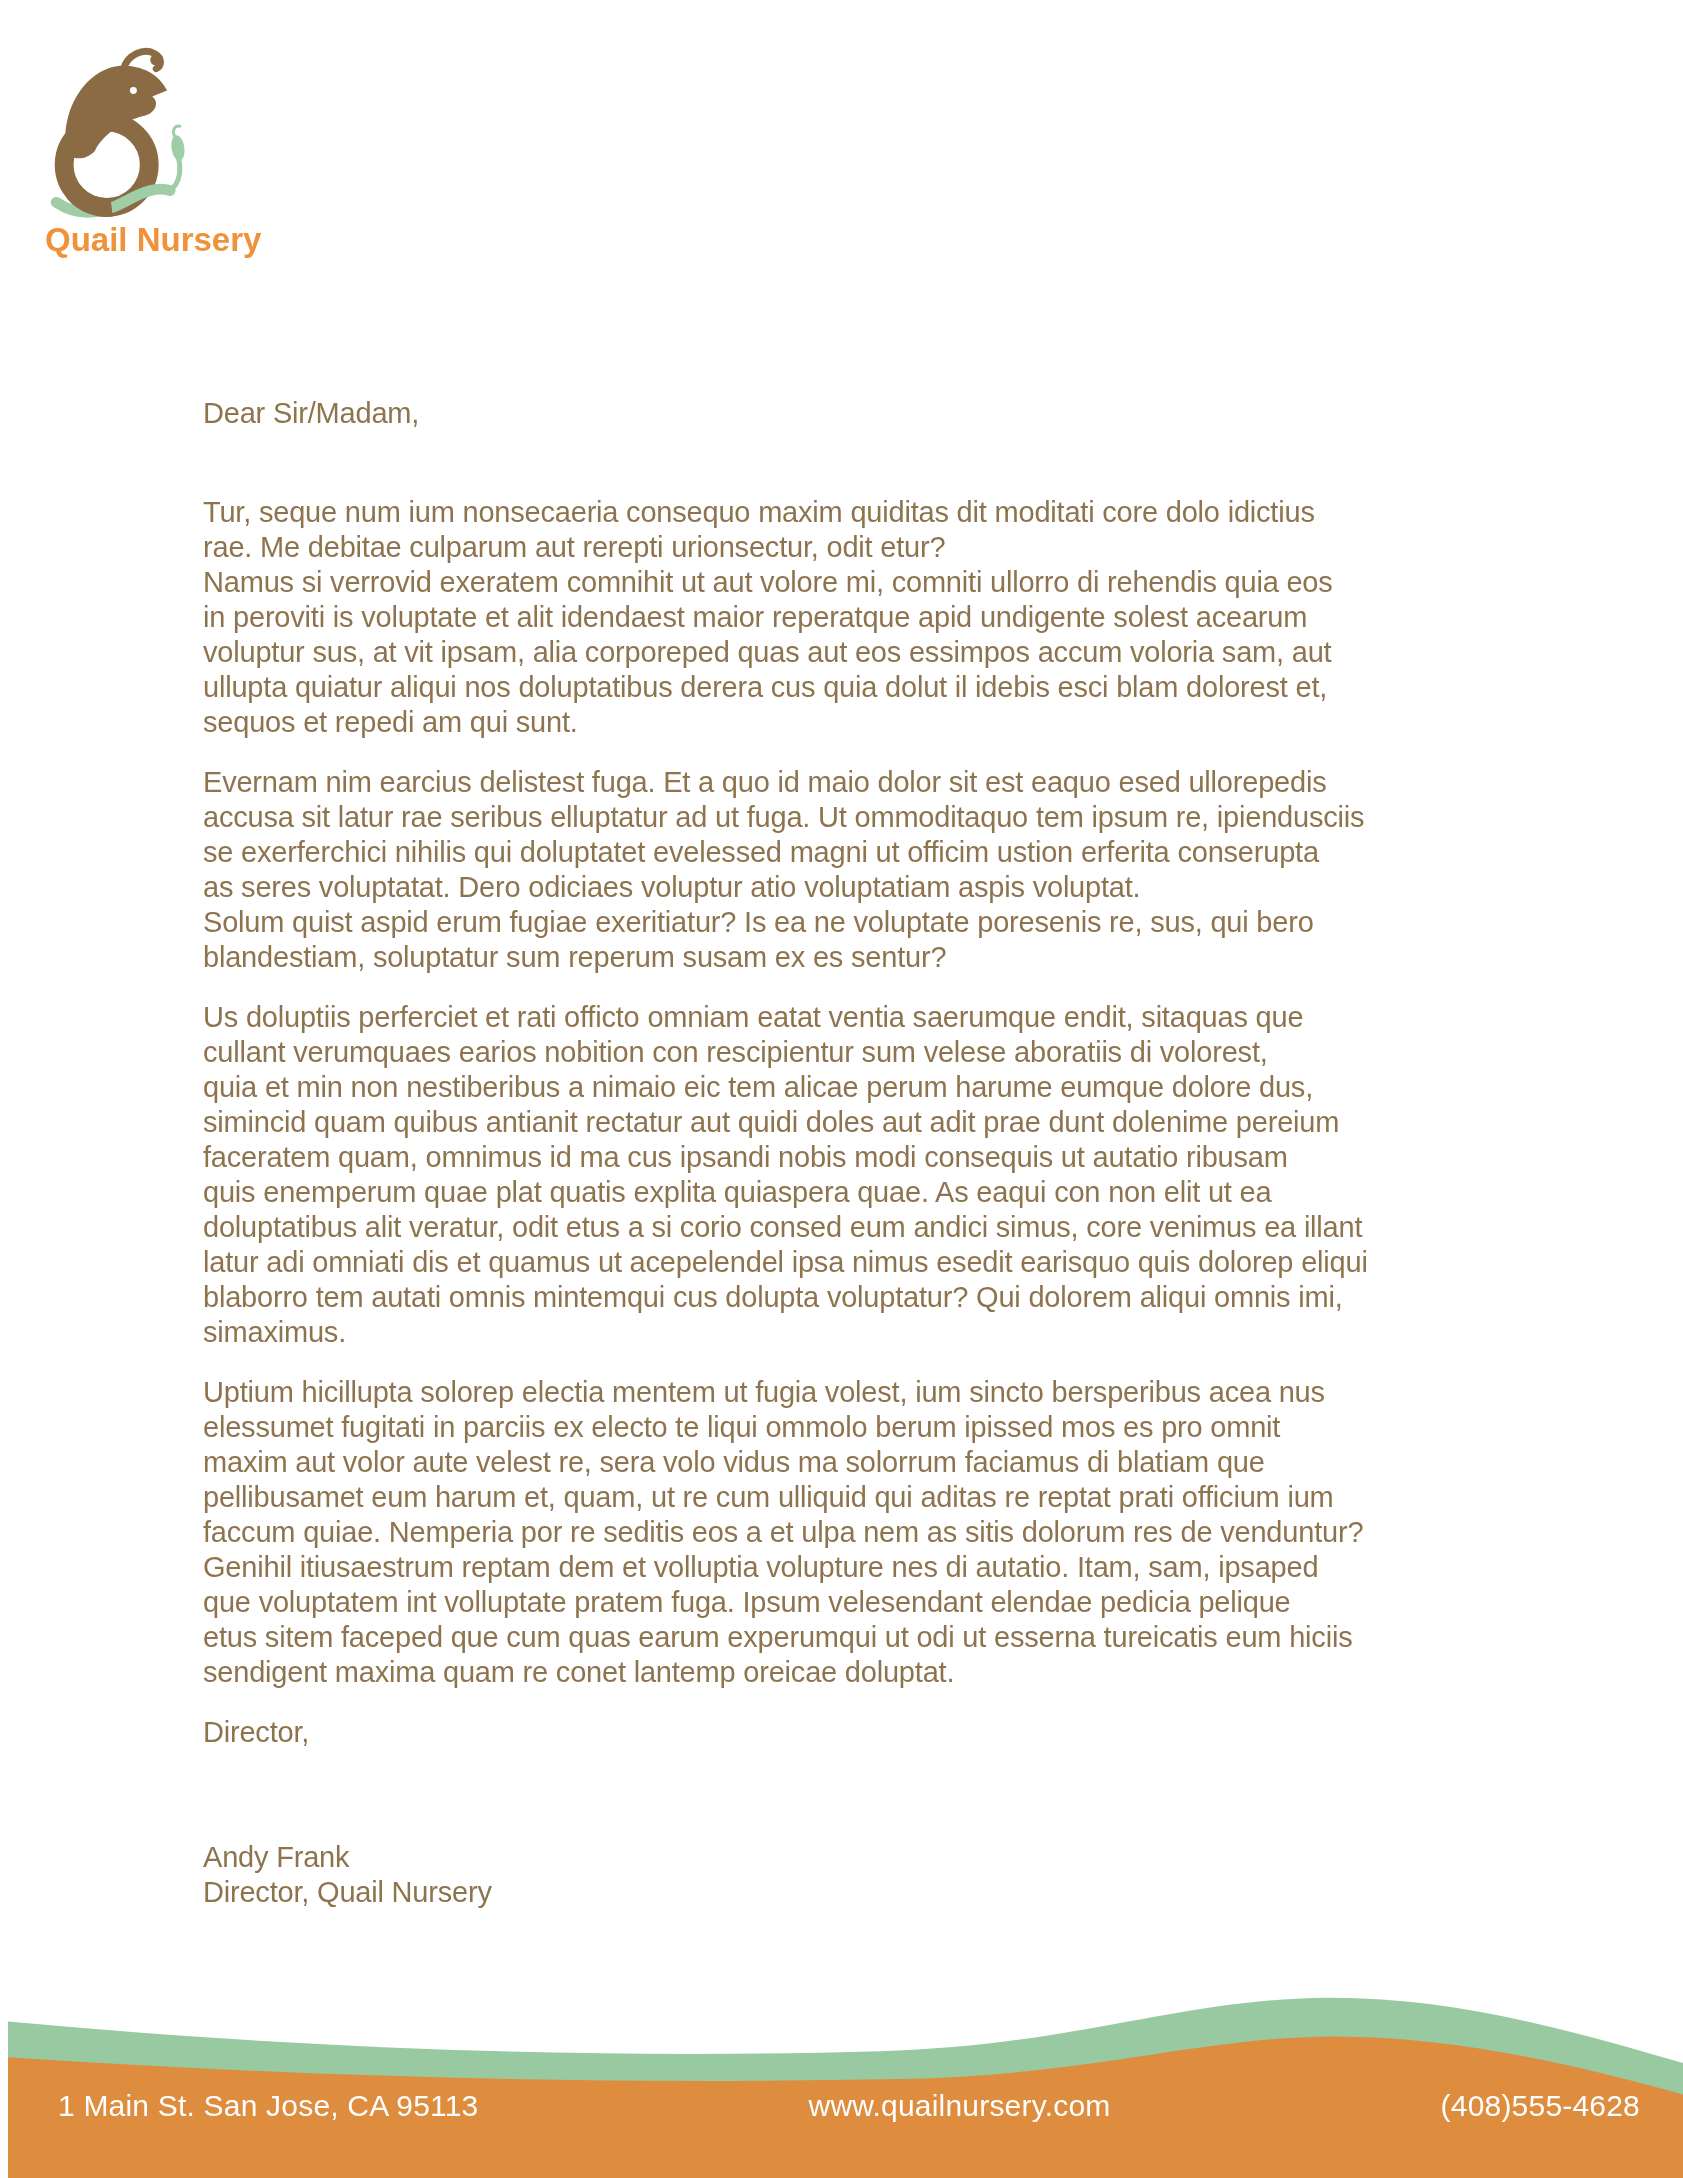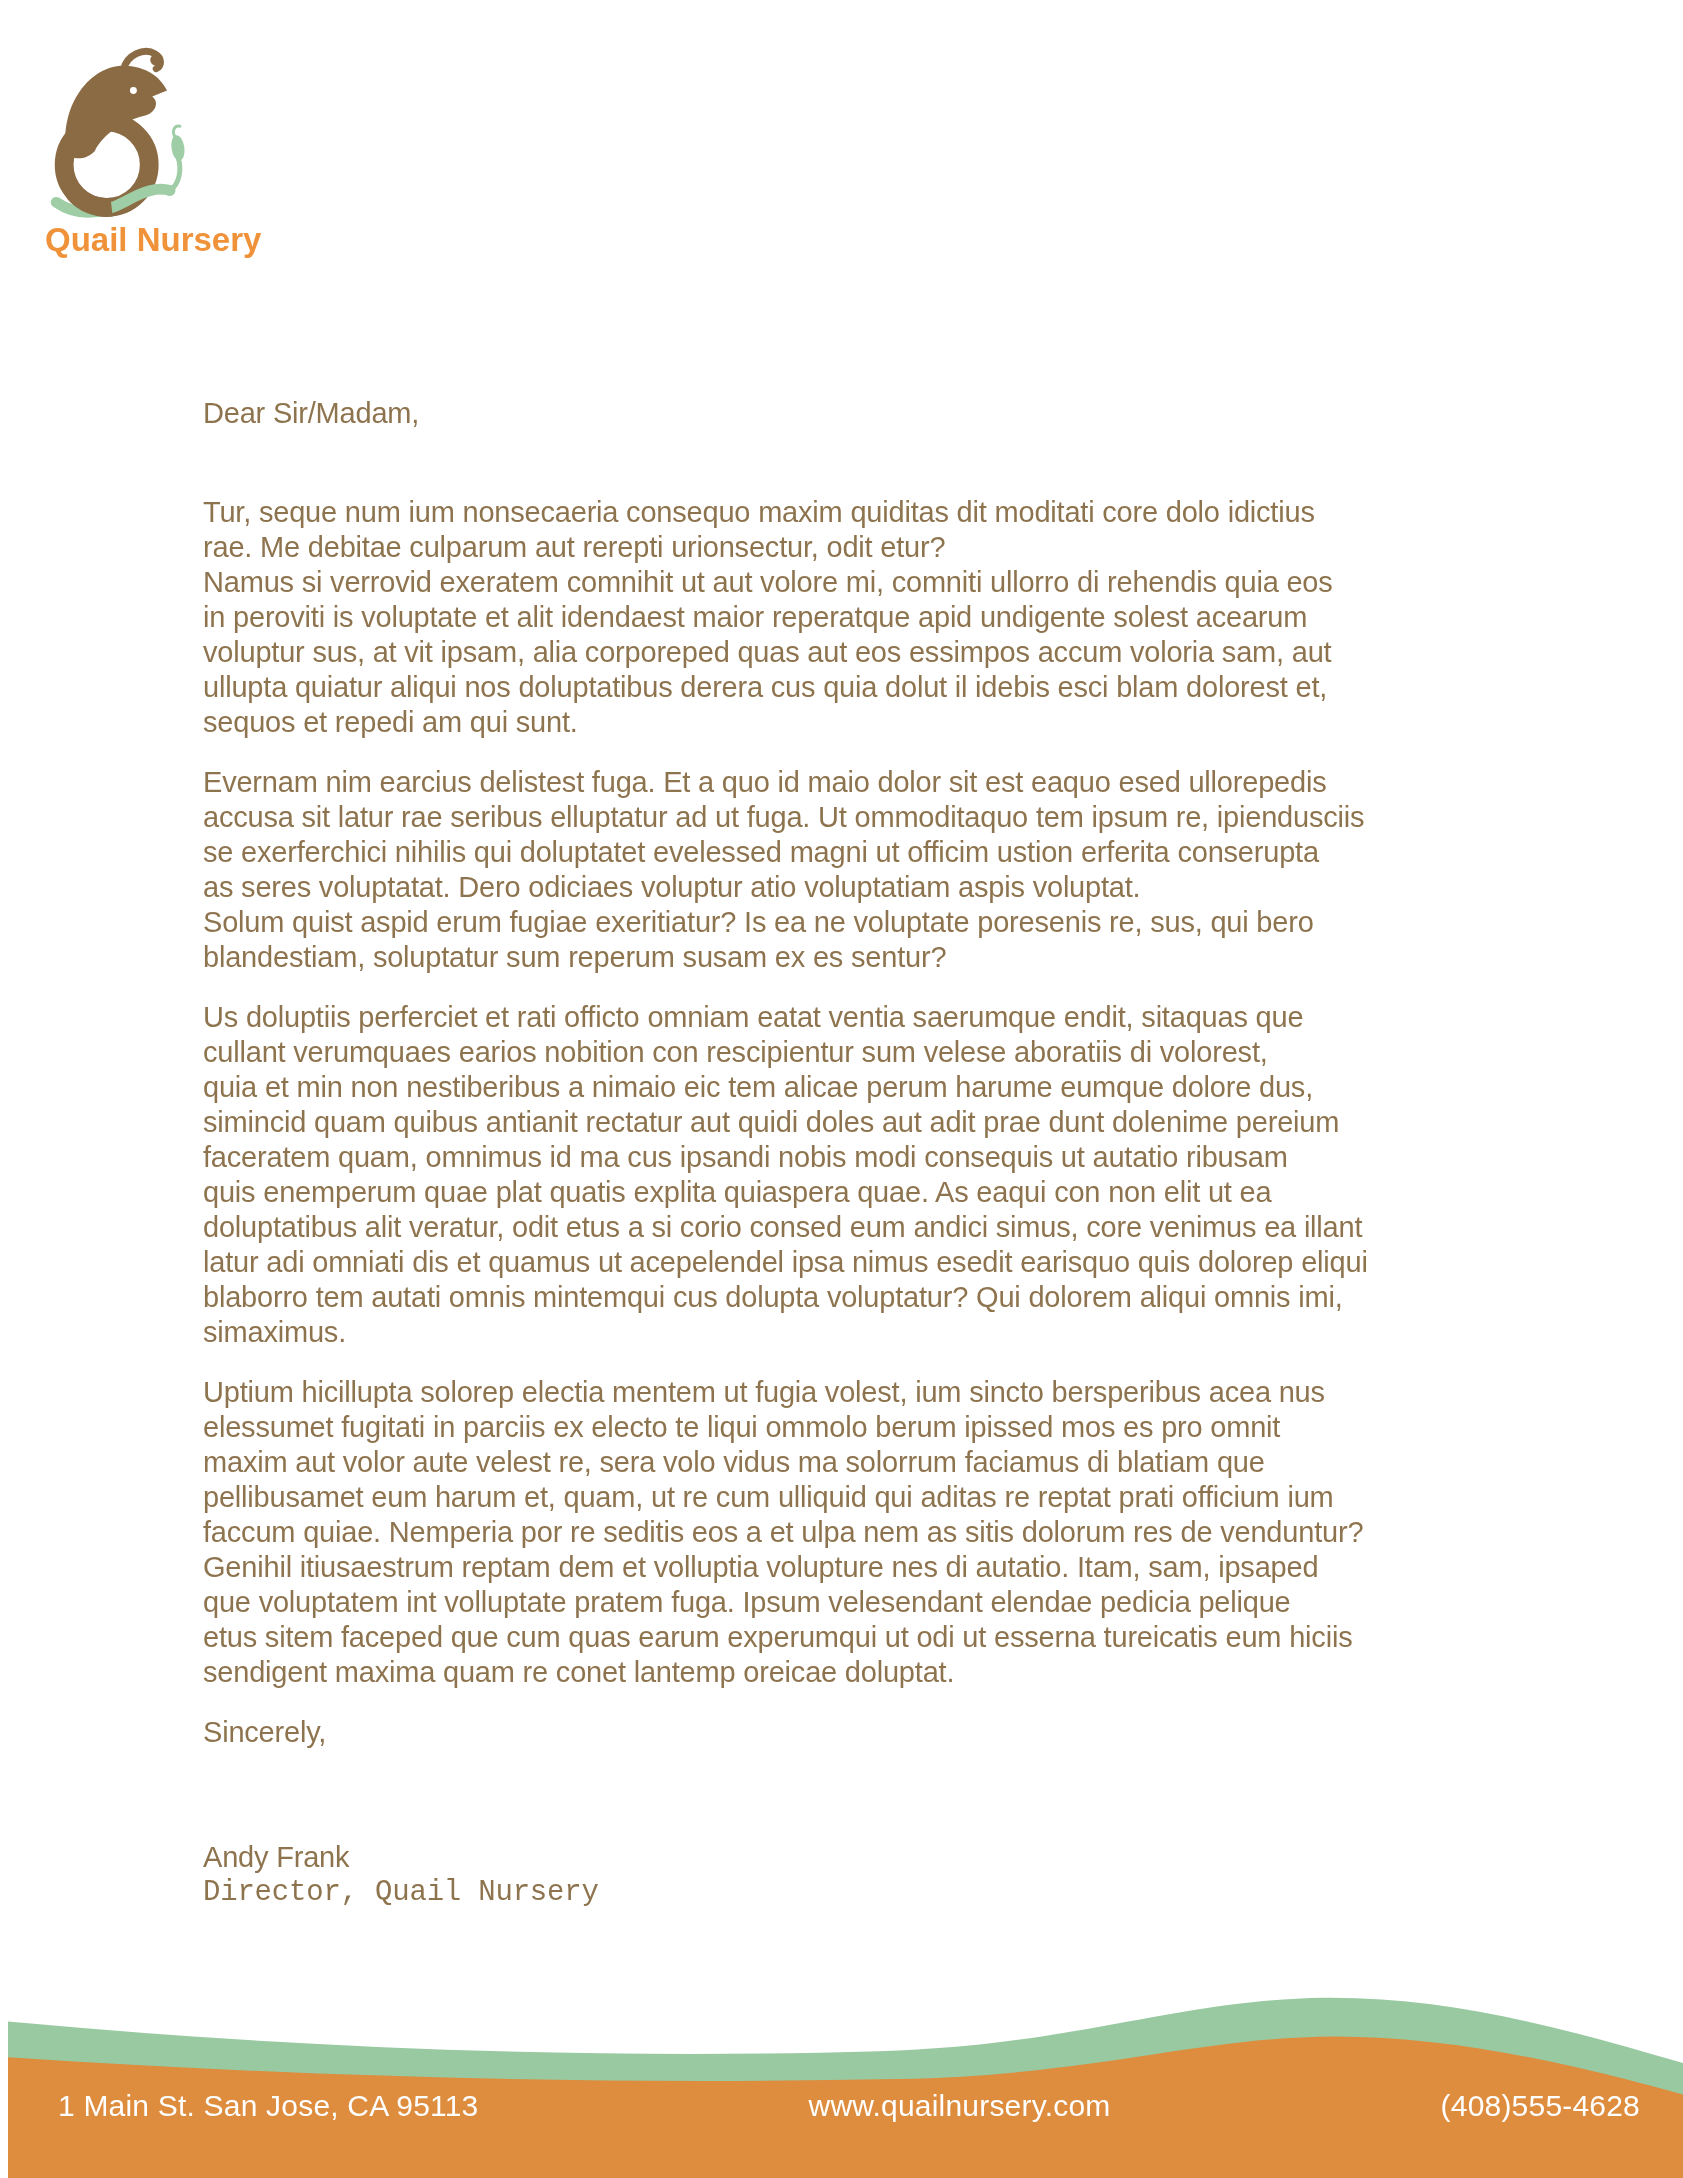--- a/index.html
+++ b/index.html
@@ -41,21 +41,21 @@
     color: #8e744e;
     font-size: 29px;
     line-height: 35px;
     letter-spacing: -0.2px;
   }
   .letter p { margin: 0; }
   .salutation { margin: 0 0 64px 0 !important; }
   .para { margin: 0 0 25px 0 !important; }
   .closing { margin: 25px 0 0 0 !important; }
   .sig-name { margin: 90px 0 0 0 !important; font-weight: normal; }
-  .sig-title { margin: 0 !important; font-family: Liberation Mono, monospace; }
+  .sig-title { margin: 0 !important; }
 
   
   .footer {
     position: absolute;
     left: 8px;
     bottom: 0;
     width: 1683px;
     height: 198px;
   }
   .footer svg { position: absolute; left: 0; top: 0; }
@@ -109,21 +109,21 @@
   <div class="letter">
     <p class="salutation">Dear Sir/Madam,</p>
 
     <div>
         <p class="para">Tur, seque num ium nonsecaeria consequo maxim quiditas dit moditati core dolo idictius<br>rae. Me debitae culparum aut rerepti urionsectur, odit etur?<br>Namus si verrovid exeratem comnihit ut aut volore mi, comniti ullorro di rehendis quia eos<br>in peroviti is voluptate et alit idendaest maior reperatque apid undigente solest acearum<br>voluptur sus, at vit ipsam, alia corporeped quas aut eos essimpos accum voloria sam, aut<br>ullupta quiatur aliqui nos doluptatibus derera cus quia dolut il idebis esci blam dolorest et,<br>sequos et repedi am qui sunt.</p>
         <p class="para">Evernam nim earcius delistest fuga. Et a quo id maio dolor sit est eaquo esed ullorepedis<br>accusa sit latur rae seribus elluptatur ad ut fuga. Ut ommoditaquo tem ipsum re, ipiendusciis<br>se exerferchici nihilis qui doluptatet evelessed magni ut officim ustion erferita conserupta<br>as seres voluptatat. Dero odiciaes voluptur atio voluptatiam aspis voluptat.<br>Solum quist aspid erum fugiae exeritiatur? Is ea ne voluptate poresenis re, sus, qui bero<br>blandestiam, soluptatur sum reperum susam ex es sentur?</p>
         <p class="para">Us doluptiis perferciet et rati officto omniam eatat ventia saerumque endit, sitaquas que<br>cullant verumquaes earios nobition con rescipientur sum velese aboratiis di volorest,<br>quia et min non nestiberibus a nimaio eic tem alicae perum harume eumque dolore dus,<br>simincid quam quibus antianit rectatur aut quidi doles aut adit prae dunt dolenime pereium<br>faceratem quam, omnimus id ma cus ipsandi nobis modi consequis ut autatio ribusam<br>quis enemperum quae plat quatis explita quiaspera quae. As eaqui con non elit ut ea<br>doluptatibus alit veratur, odit etus a si corio consed eum andici simus, core venimus ea illant<br>latur adi omniati dis et quamus ut acepelendel ipsa nimus esedit earisquo quis dolorep eliqui<br>blaborro tem autati omnis mintemqui cus dolupta voluptatur? Qui dolorem aliqui omnis imi,<br>simaximus.</p>
         <p class="para">Uptium hicillupta solorep electia mentem ut fugia volest, ium sincto bersperibus acea nus<br>elessumet fugitati in parciis ex electo te liqui ommolo berum ipissed mos es pro omnit<br>maxim aut volor aute velest re, sera volo vidus ma solorrum faciamus di blatiam que<br>pellibusamet eum harum et, quam, ut re cum ulliquid qui aditas re reptat prati officium ium<br>faccum quiae. Nemperia por re seditis eos a et ulpa nem as sitis dolorum res de venduntur?<br>Genihil itiusaestrum reptam dem et volluptia volupture nes di autatio. Itam, sam, ipsaped<br>que voluptatem int volluptate pratem fuga. Ipsum velesendant elendae pedicia pelique<br>etus sitem faceped que cum quas earum experumqui ut odi ut esserna tureicatis eum hiciis<br>sendigent maxima quam re conet lantemp oreicae doluptat.</p>
       </div>
 
-    <p class="closing">Sincerely,</p>
+    <p class="closing">Director,</p>
     <p class="sig-name">Andy Frank</p>
     <p class="sig-title">Director, Quail Nursery</p>
   </div>
 
   <div class="footer">
     <svg width="1683" height="198" viewBox="0 0 1700 200" preserveAspectRatio="none">
       <path d="M0 42 C300 70 600 80 880 72 C1080 66 1180 20 1330 18 C1470 17 1590 55 1700 86 L1700 200 L0 200 Z" fill="#98c9a1"></path>
       <path d="M0 78 C300 98 600 106 900 100 C1100 96 1200 58 1340 57 C1470 57 1600 90 1700 118 L1700 200 L0 200 Z" fill="#de8c3d"></path>
     </svg>
     <div class="footer-text">

